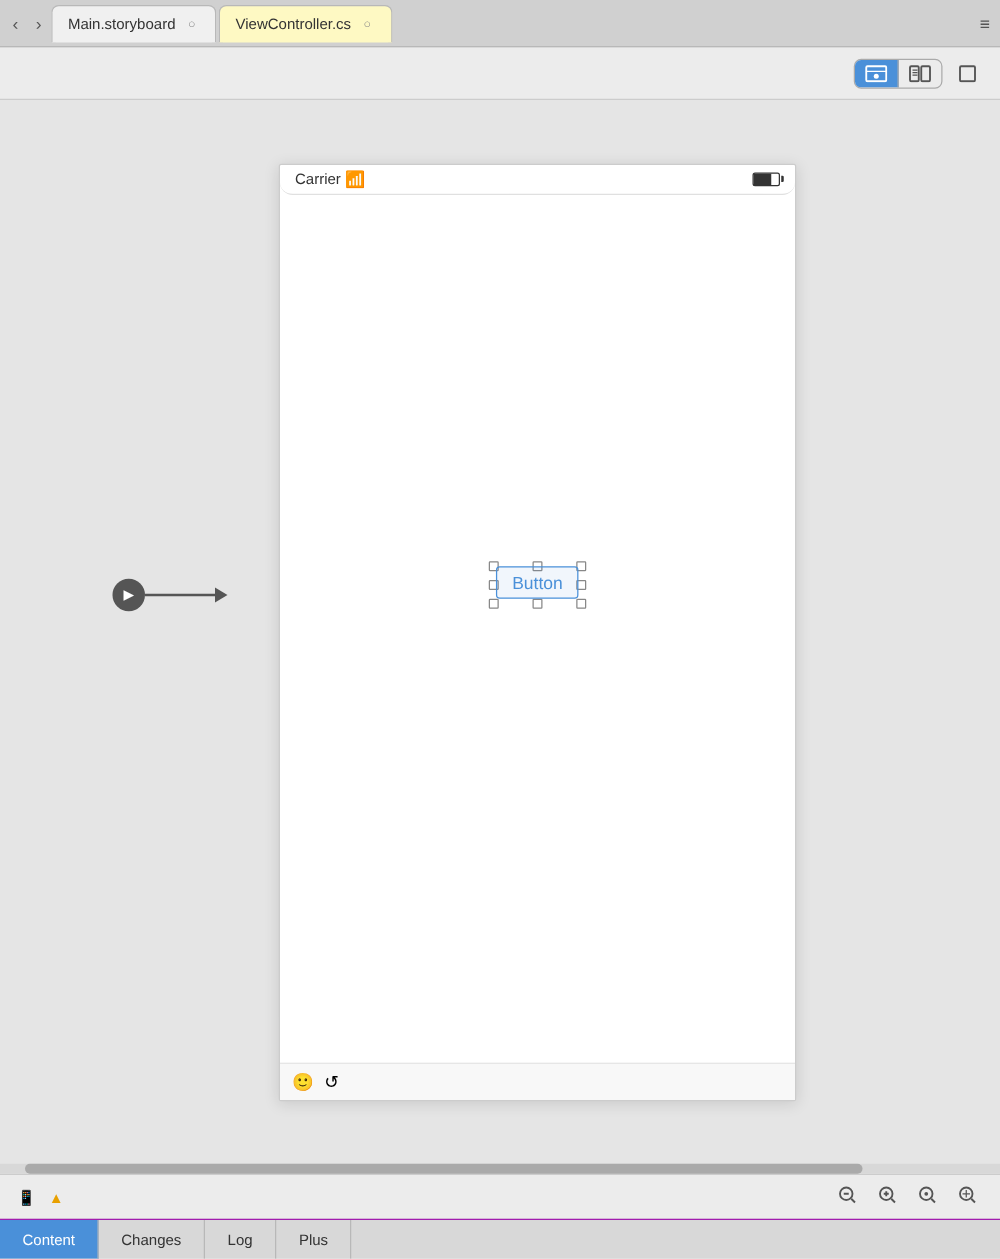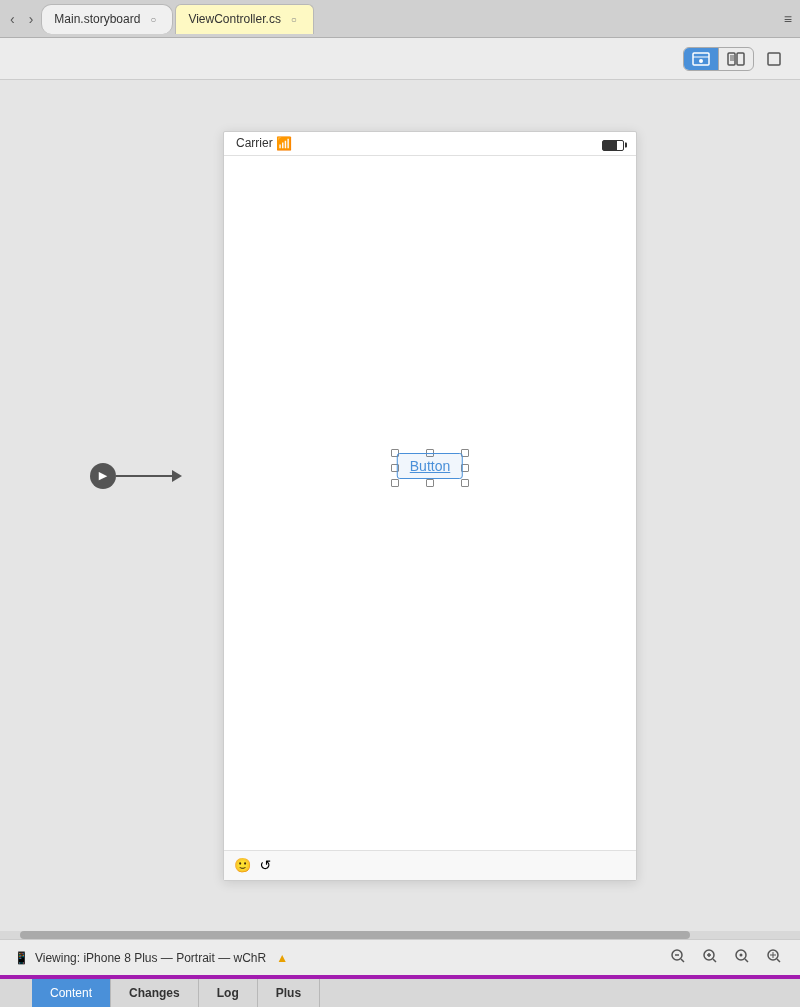--- a/index.html
+++ b/index.html
@@ -42,21 +42,20 @@
       border-bottom: none;
       height: 30px;
       font-size: 12px;
       color: #333;
       cursor: pointer;
       position: relative;
     }
     .tab-item.active {
       background: #f0f0f0;
       font-weight: 500;
-      border-radius: 10px;
     }
     .tab-close {
       font-size: 10px;
       color: #888;
       cursor: pointer;
       width: 14px;
       height: 14px;
       display: flex;
       align-items: center;
       justify-content: center;
@@ -172,27 +171,28 @@
       position: relative;
       box-shadow: 0 2px 12px rgba(0,0,0,0.12);
       display: flex;
       flex-direction: column;
       margin-left: 60px;
     }
 
     
     .status-bar {
       display: flex;
-      align-items: flex-end;
+      align-items: center;
       justify-content: space-between;
       padding: 4px 12px;
       font-size: 12px;
       color: #333;
       height: 24px;
       border-bottom: 1px solid #e0e0e0;
+      border-radius: 10px;
     }
     .battery-icon {
       width: 22px;
       height: 11px;
       border: 1.5px solid #333;
       border-radius: 2px;
       position: relative;
       display: inline-flex;
       align-items: center;
     }
@@ -226,21 +226,20 @@
       left: 50%;
       top: 45%;
       transform: translate(-50%, -50%);
       border: 1px solid #4a90d9;
       background: rgba(74, 144, 217, 0.08);
       color: #4a90d9;
       font-size: 14px;
       padding: 4px 12px;
       cursor: pointer;
       border-radius: 3px;
-      text-decoration: underline;
     }
 
     
     .selection-handles {
       position: absolute;
       left: 50%;
       top: 45%;
       transform: translate(-50%, -50%);
       width: 70px;
       height: 30px;
@@ -326,34 +325,32 @@
       cursor: pointer;
       font-size: 14px;
       color: #555;
       padding: 2px 4px;
     }
 
     
     .bottom-tab-bar {
       height: 32px;
       background: #d8d8d8;
-      border-top: 4px solid #a21caf;
+      border-top: 1px solid #a21caf;
       display: flex;
       align-items: stretch;
-      padding-left: 32px;
     }
     .bottom-tab {
       padding: 0 18px;
       font-size: 12px;
       color: #333;
       cursor: pointer;
       display: flex;
       align-items: center;
       border-right: 1px solid #b8b8b8;
-      font-weight: bold;
     }
     .bottom-tab.active {
       background: #4a90d9;
       color: white;
       font-weight: 500;
     }
   </style>
 </head>
 <body>
 
@@ -444,21 +441,20 @@
 
 </div>
 
 <div class="scrollbar-area">
   <div class="scrollbar-thumb"></div>
 </div>
 
 <div class="bottom-status">
   <div class="viewing-info">
     <span>📱</span>
-    <span>Viewing: iPhone 8 Plus — Portrait — wChR</span>
     <span class="warning-icon">▲</span>
   </div>
   <div class="zoom-controls">
     <button class="zoom-btn">
       <svg width="16" height="16" viewBox="0 0 16 16">
         <circle cx="7" cy="7" r="5" fill="none" stroke="#555" stroke-width="1.5"></circle>
         <line x1="5" y1="7" x2="9" y2="7" stroke="#555" stroke-width="1.5"></line>
         <line x1="11" y1="11" x2="14" y2="14" stroke="#555" stroke-width="1.5"></line>
       </svg>
     </button>

